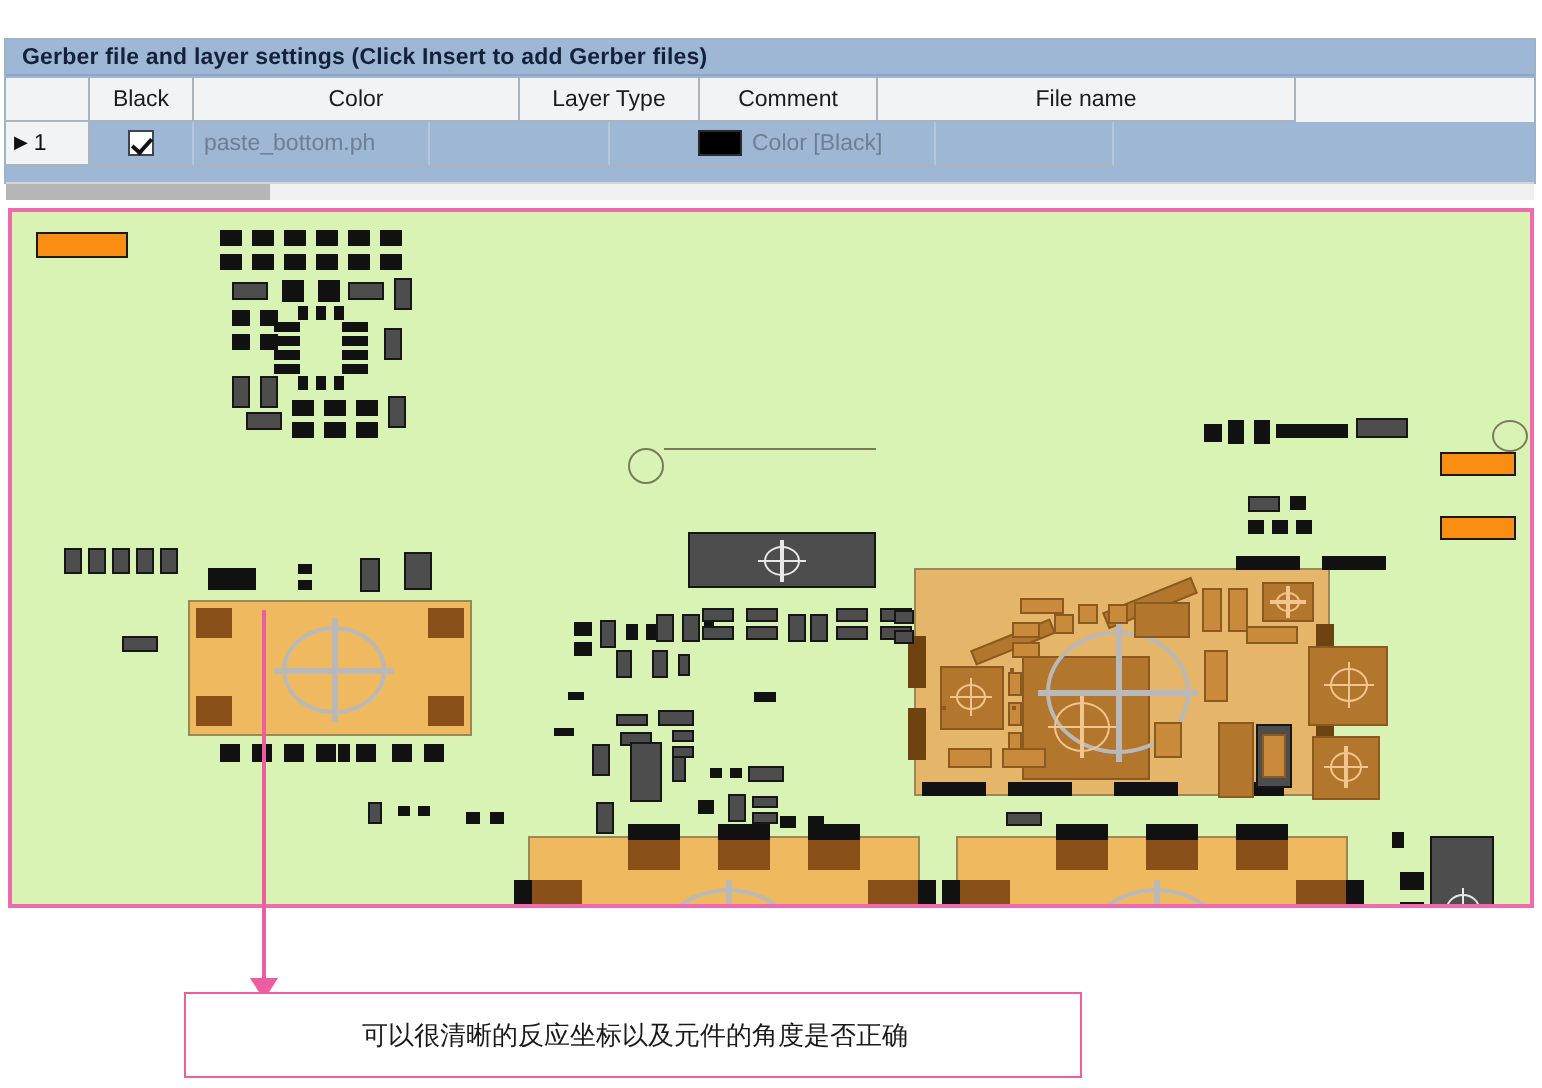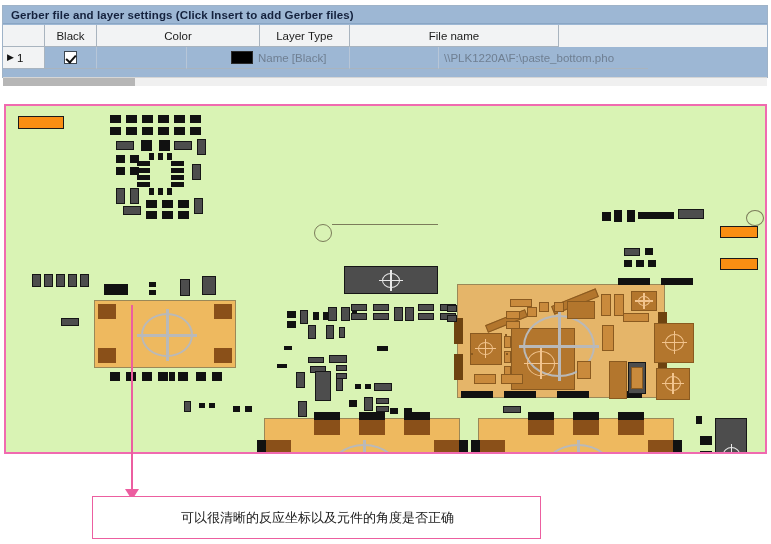--- a/index.html
+++ b/index.html
@@ -6,21 +6,21 @@
   body{
     width:771px;height:544px;
     background:#ffffff;
     font-family:"Liberation Sans", sans-serif;
     overflow:hidden;
     position:relative;
   }
 
   
   #grid-panel{
-    position:absolute;left:0;top:0;width:652px;height:88px;
+    position:absolute;left:0;top:14px;width:652px;height:88px;
     background:#ffffff;
   }
   .gp-topstrip{
     position:absolute;left:0;top:0;width:771px;height:6px;background:#ffffff;
   }
   .gp-frame{
     position:absolute;left:2px;top:5px;width:766px;height:73px;
     border:1px solid #9fb3c8;
     box-sizing:border-box;
     background:#9db7d4;
@@ -166,37 +166,38 @@
   <div class="gp-frame"></div>
 
   <div class="gp-title">Gerber file and layer settings (Click Insert to add Gerber files)</div>
 
   <div class="gp-table">
     <div class="hdr-row" id="hdr-row">
         <div class="hdr-cell" style="width: 42px; flex: 0 0 42px;"></div>
         <div class="hdr-cell" style="width: 52px; flex: 0 0 52px;">Black</div>
         <div class="hdr-cell" style="width: 163px; flex: 0 0 163px;">Color</div>
         <div class="hdr-cell" style="width: 90px; flex: 0 0 90px;">Layer Type</div>
+        <div class="hdr-cell" style="width: 89px; flex: 0 0 89px;">Comment</div>
         <div class="hdr-cell" style="width: 209px; flex: 0 0 209px;">File name</div>
       </div>
     <div class="data-row" id="data-row">
         <div class="data-cell rowhdr" style="flex: 0 0 42px;">
           <span class="arrow">▶</span>
           <span>1</span>
         </div>
         <div class="data-cell center" style="flex: 0 0 52px;">
           <div class="chk"></div>
         </div>
+        <div class="data-cell" style="flex: 0 0 118px;">paste_bottom.ph</div>
         <div class="data-cell" style="flex: 0 0 90px;"></div>
         <div class="data-cell" style="flex: 0 0 163px; padding-left: 44px;">
           <div class="swatch" style="background: rgb(0, 0, 0);"></div>
-          <span>Name [Black]</span>
+          <span>Color [Black]</span>
         </div>
         <div class="data-cell" style="flex: 0 0 89px;"></div>
-        <div class="data-cell" style="flex: 0 0 209px; border-right: none;">\\PLK1220A\F:\paste_bottom.pho</div>
       </div>
   </div>
 
   <div class="hscroll">
     <div class="thumb"></div>
   </div>
 </div>
 
 <div id="pcb-panel">
   <div id="pcb-stage">

